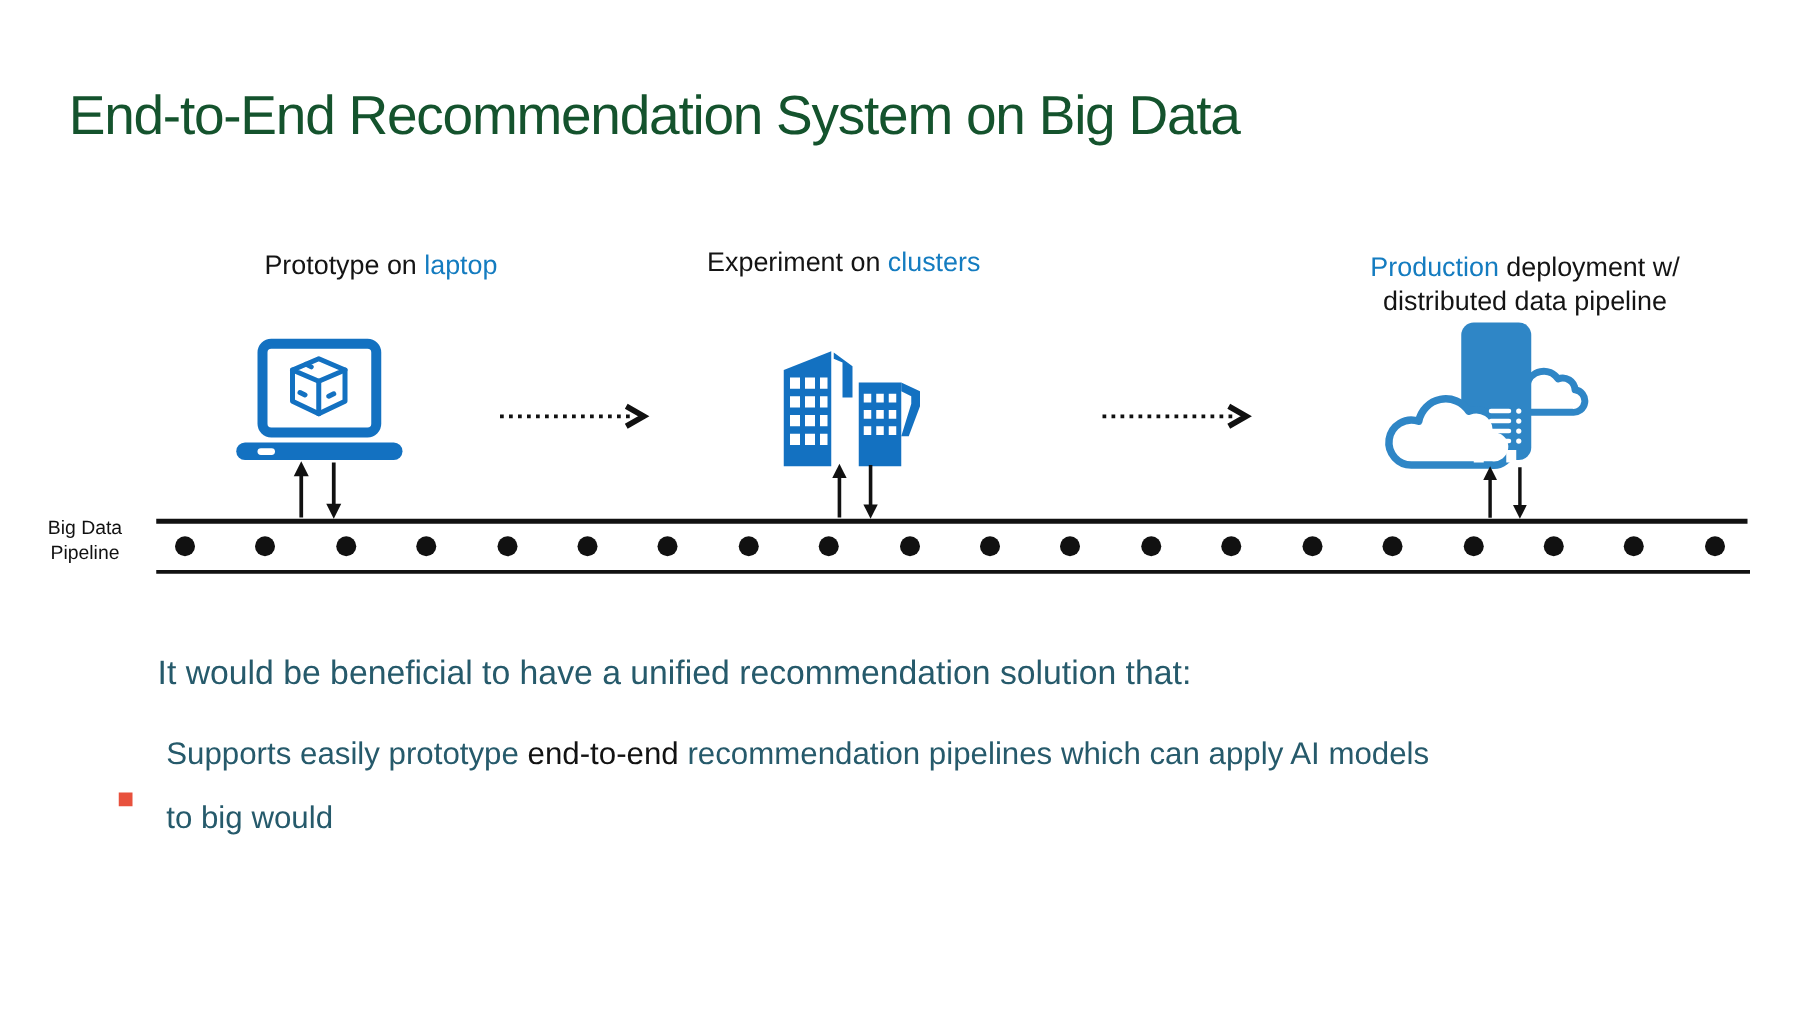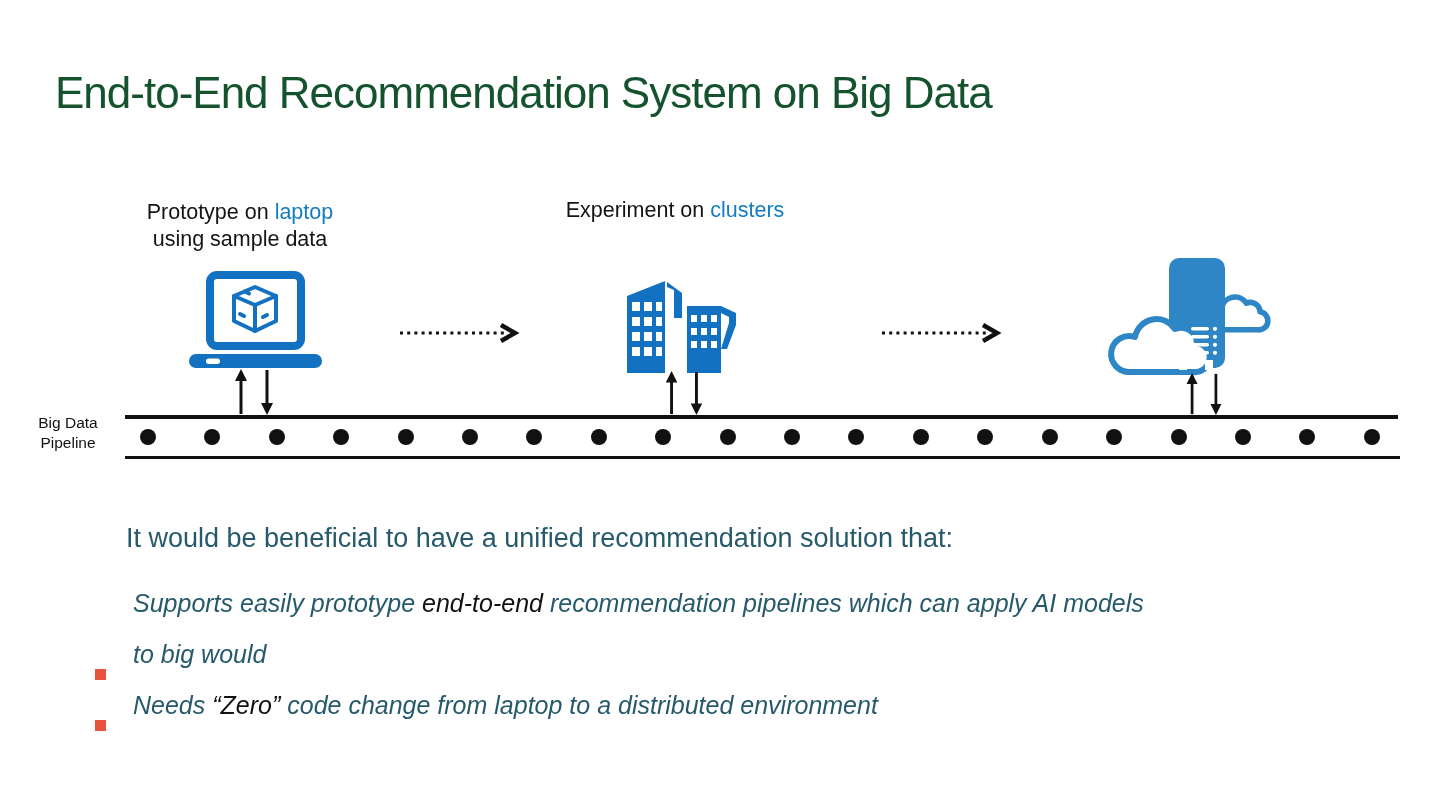--- a/index.html
+++ b/index.html
@@ -68,47 +68,50 @@
     white-space: nowrap;
     margin-left: 36px;
   }
 
   .bullet-list {
     position: absolute;
     left: 95px;
     top: 578px;
     width: 1290px;
   }
-  .bullet { display: flex; align-items: flex-end; font-style: italic; }
+  .bullet { display: flex; align-items: center; }
   .marker {
     width: 11px; height: 11px;
     background: var(--marker);
     margin: 20px 27px 0 0;
     flex: 0 0 auto;
   }
   .bullet-text { font-size: 25px; line-height: 51px; }
   .seg-teal  { color: var(--teal); }
   .seg-black { color: var(--ink); }
 </style>
 </head>
 <body>
 
 <div class="slide">
 
   <div class="title">End-to-End Recommendation System on Big Data</div>
 
-  <div class="stage-caption" style="left:95px; top:199px; width:290px;">
+  <div class="stage-caption" style="left:108px; top:199px; width:290px;text-align:right;">
     <div><span>Prototype on </span><span class="cap-blue">laptop</span><span></span></div>
-    <div>using sample data</div>
   </div>
 
   <div class="stage-caption" style="left:520px; top:197px; width:310px;">
     <div><span>Experiment on </span><span class="cap-blue">clusters</span><span></span></div>
   </div>
 
+  <div class="stage-caption" style="left:1040px; top:201px; width:360px;">
+    <div><span></span><span class="cap-blue">Production</span><span> deployment w/</span></div>
+    <div>distributed data pipeline</div>
+  </div>
 
   <svg class="icon-abs" style="left:183px; top:270px;" width="145" height="102" viewBox="0 0 145 102">
     <rect x="27" y="5" width="91" height="71" rx="7" fill="#ffffff" stroke="var(--accent)" stroke-width="8"></rect>
     <g stroke="var(--accent)" stroke-width="4" fill="none" stroke-linejoin="round" stroke-linecap="round">
       <polygon points="72,17 93,26 72,35 51,26"></polygon>
       <polyline points="51,26 51,51 72,61 93,51 93,26"></polyline>
       <line x1="72" y1="35" x2="72" y2="61"></line>
       <line x1="62" y1="21.5" x2="66" y2="23.5"></line>
       <line x1="57" y1="44" x2="61" y2="46"></line>
       <line x1="80" y1="47" x2="84" y2="45"></line>
@@ -227,19 +230,15 @@
       <span class="dot"></span>
     </div>
   <div class="pipeline-line" style="left:125px; top:456px; width:1275px; height:3px;"></div>
 
   <div class="intro">It would be beneficial to have a unified recommendation solution that:</div>
   <div class="bullet-list">
       <div class="bullet">
         <span class="marker"></span>
         <span class="bullet-text"><span class="seg-teal">Supports easily prototype </span><span class="seg-black">end-to-end</span><span class="seg-teal"> recommendation pipelines which can apply AI models</span><br><span class="seg-teal">to big would</span></span>
       </div>
-      <div class="bullet">
-        <span class="marker"></span>
-        <span class="bullet-text"><span class="seg-teal">Needs </span><span class="seg-black">“Zero”</span><span class="seg-teal"> code change from laptop to a distributed environment</span></span>
-      </div>
     </div>
 
 </div>
 
 </body></html>

